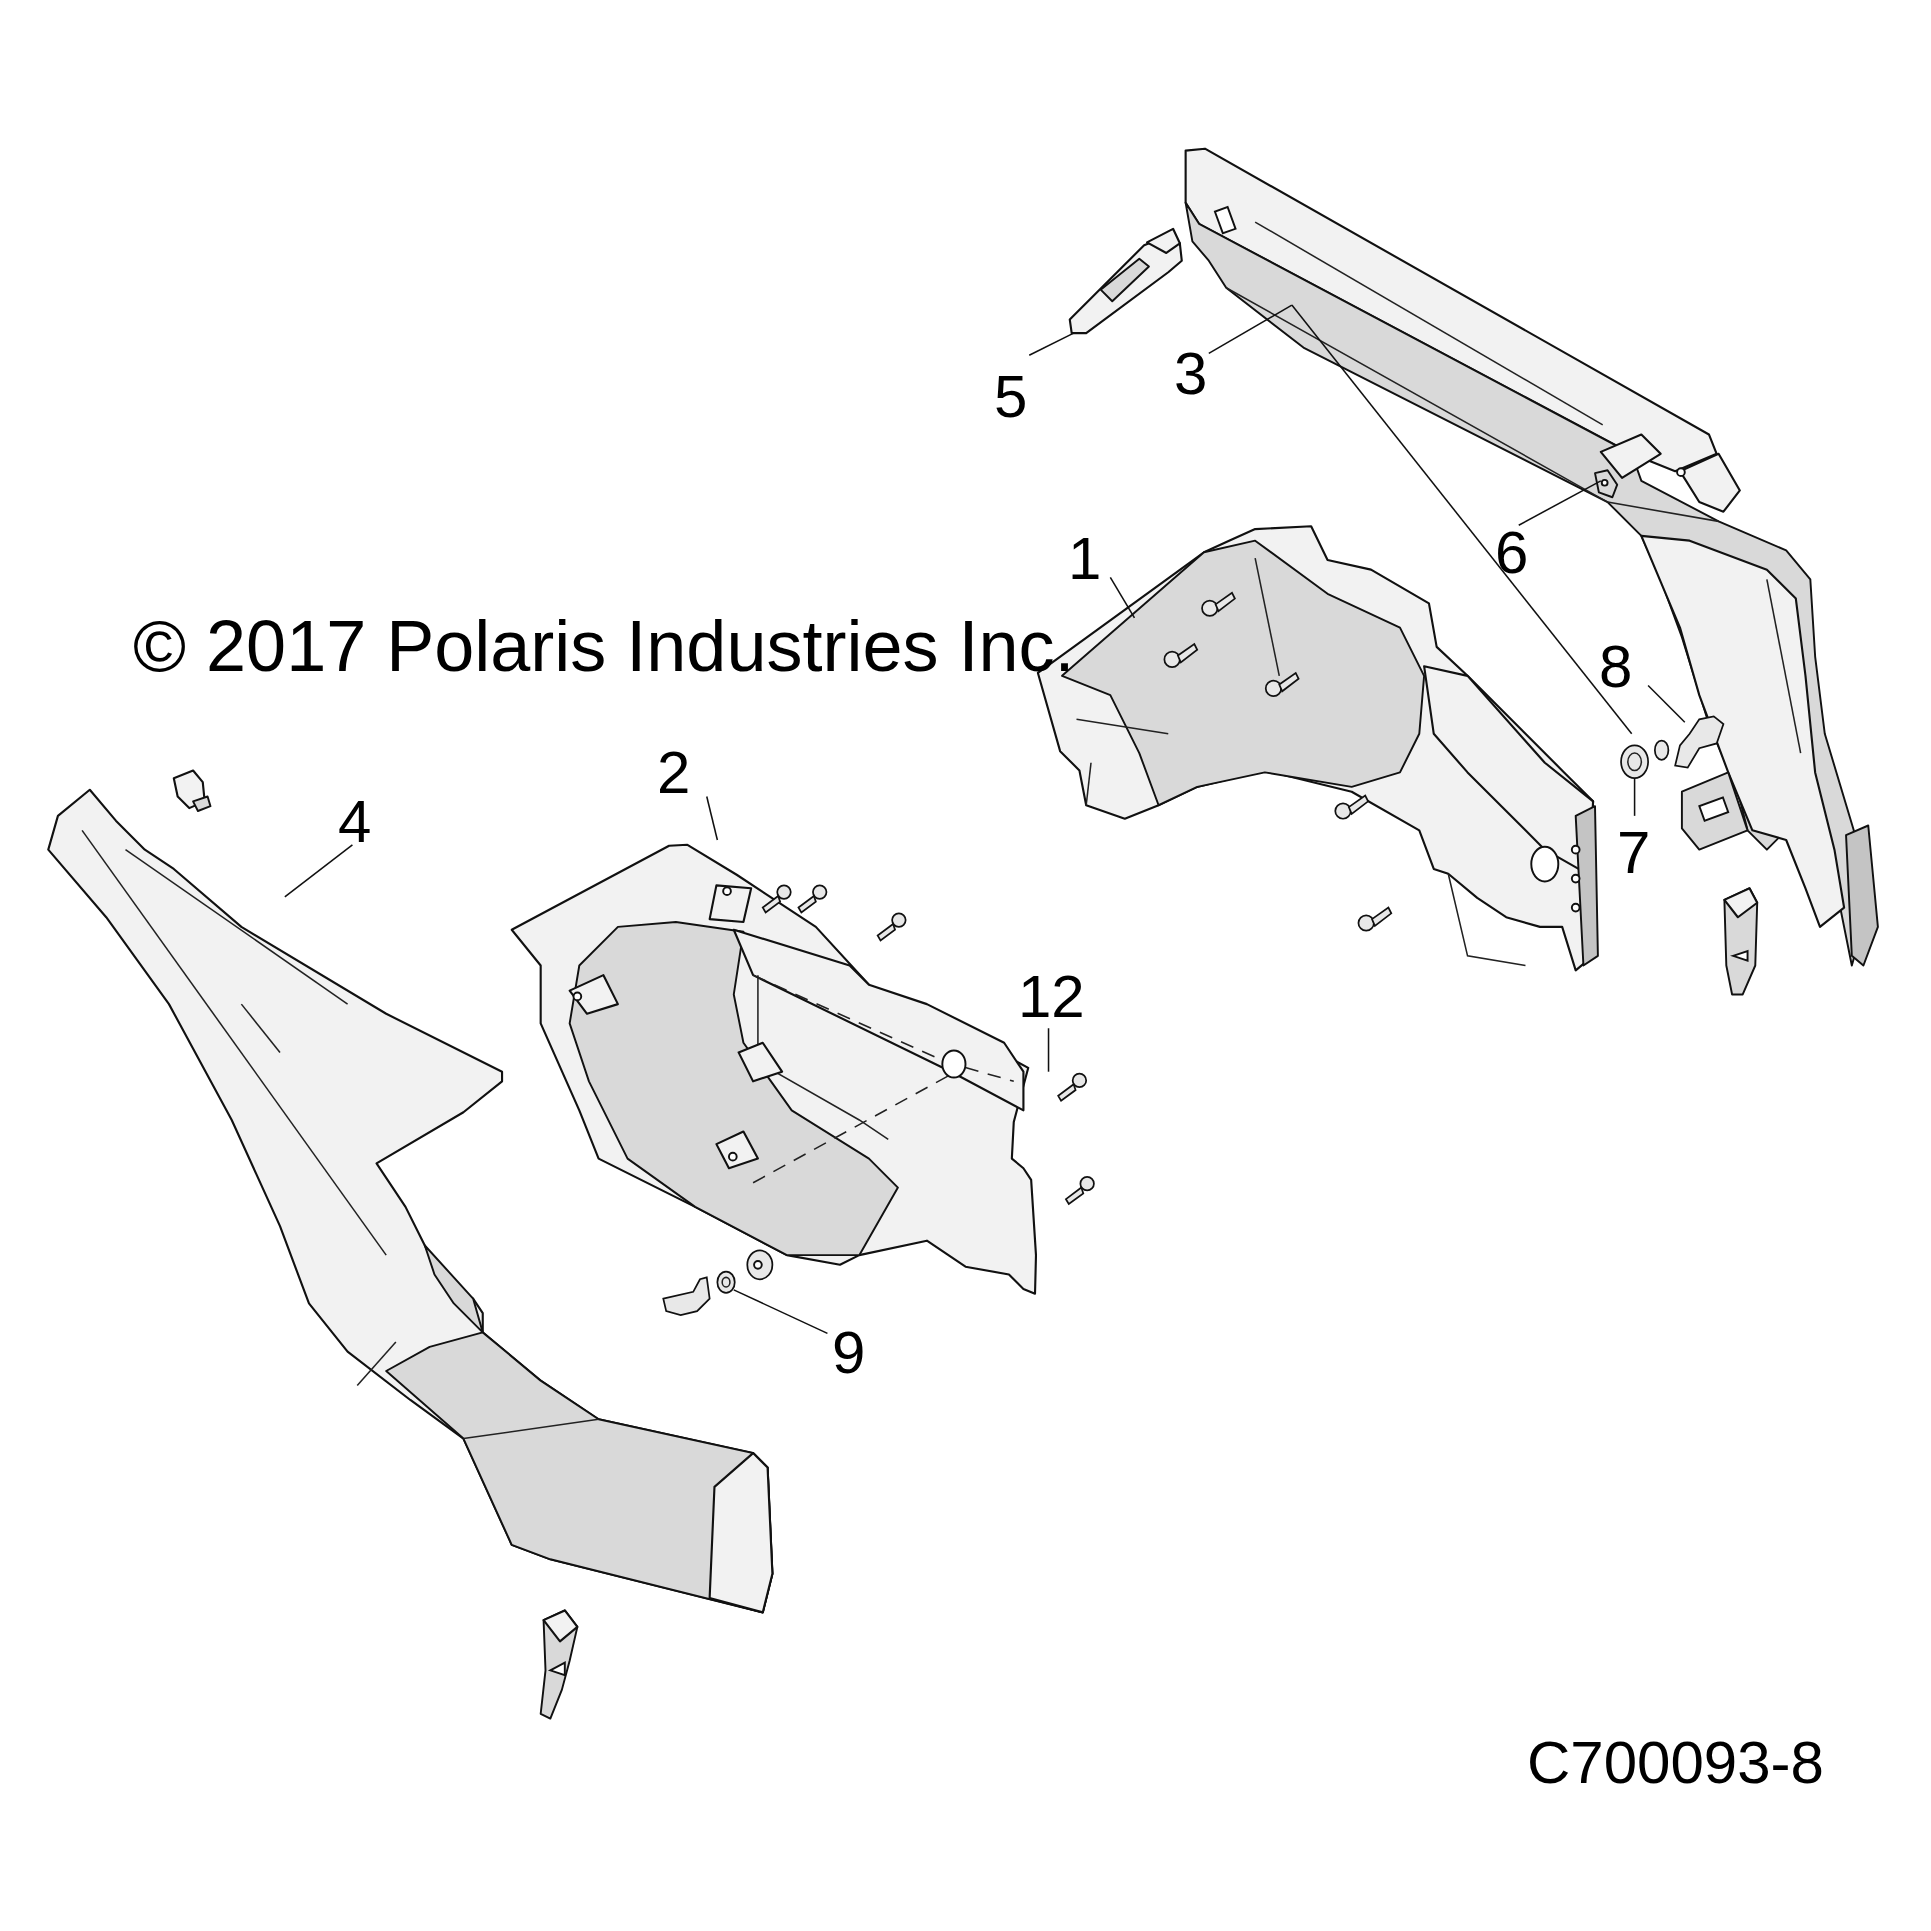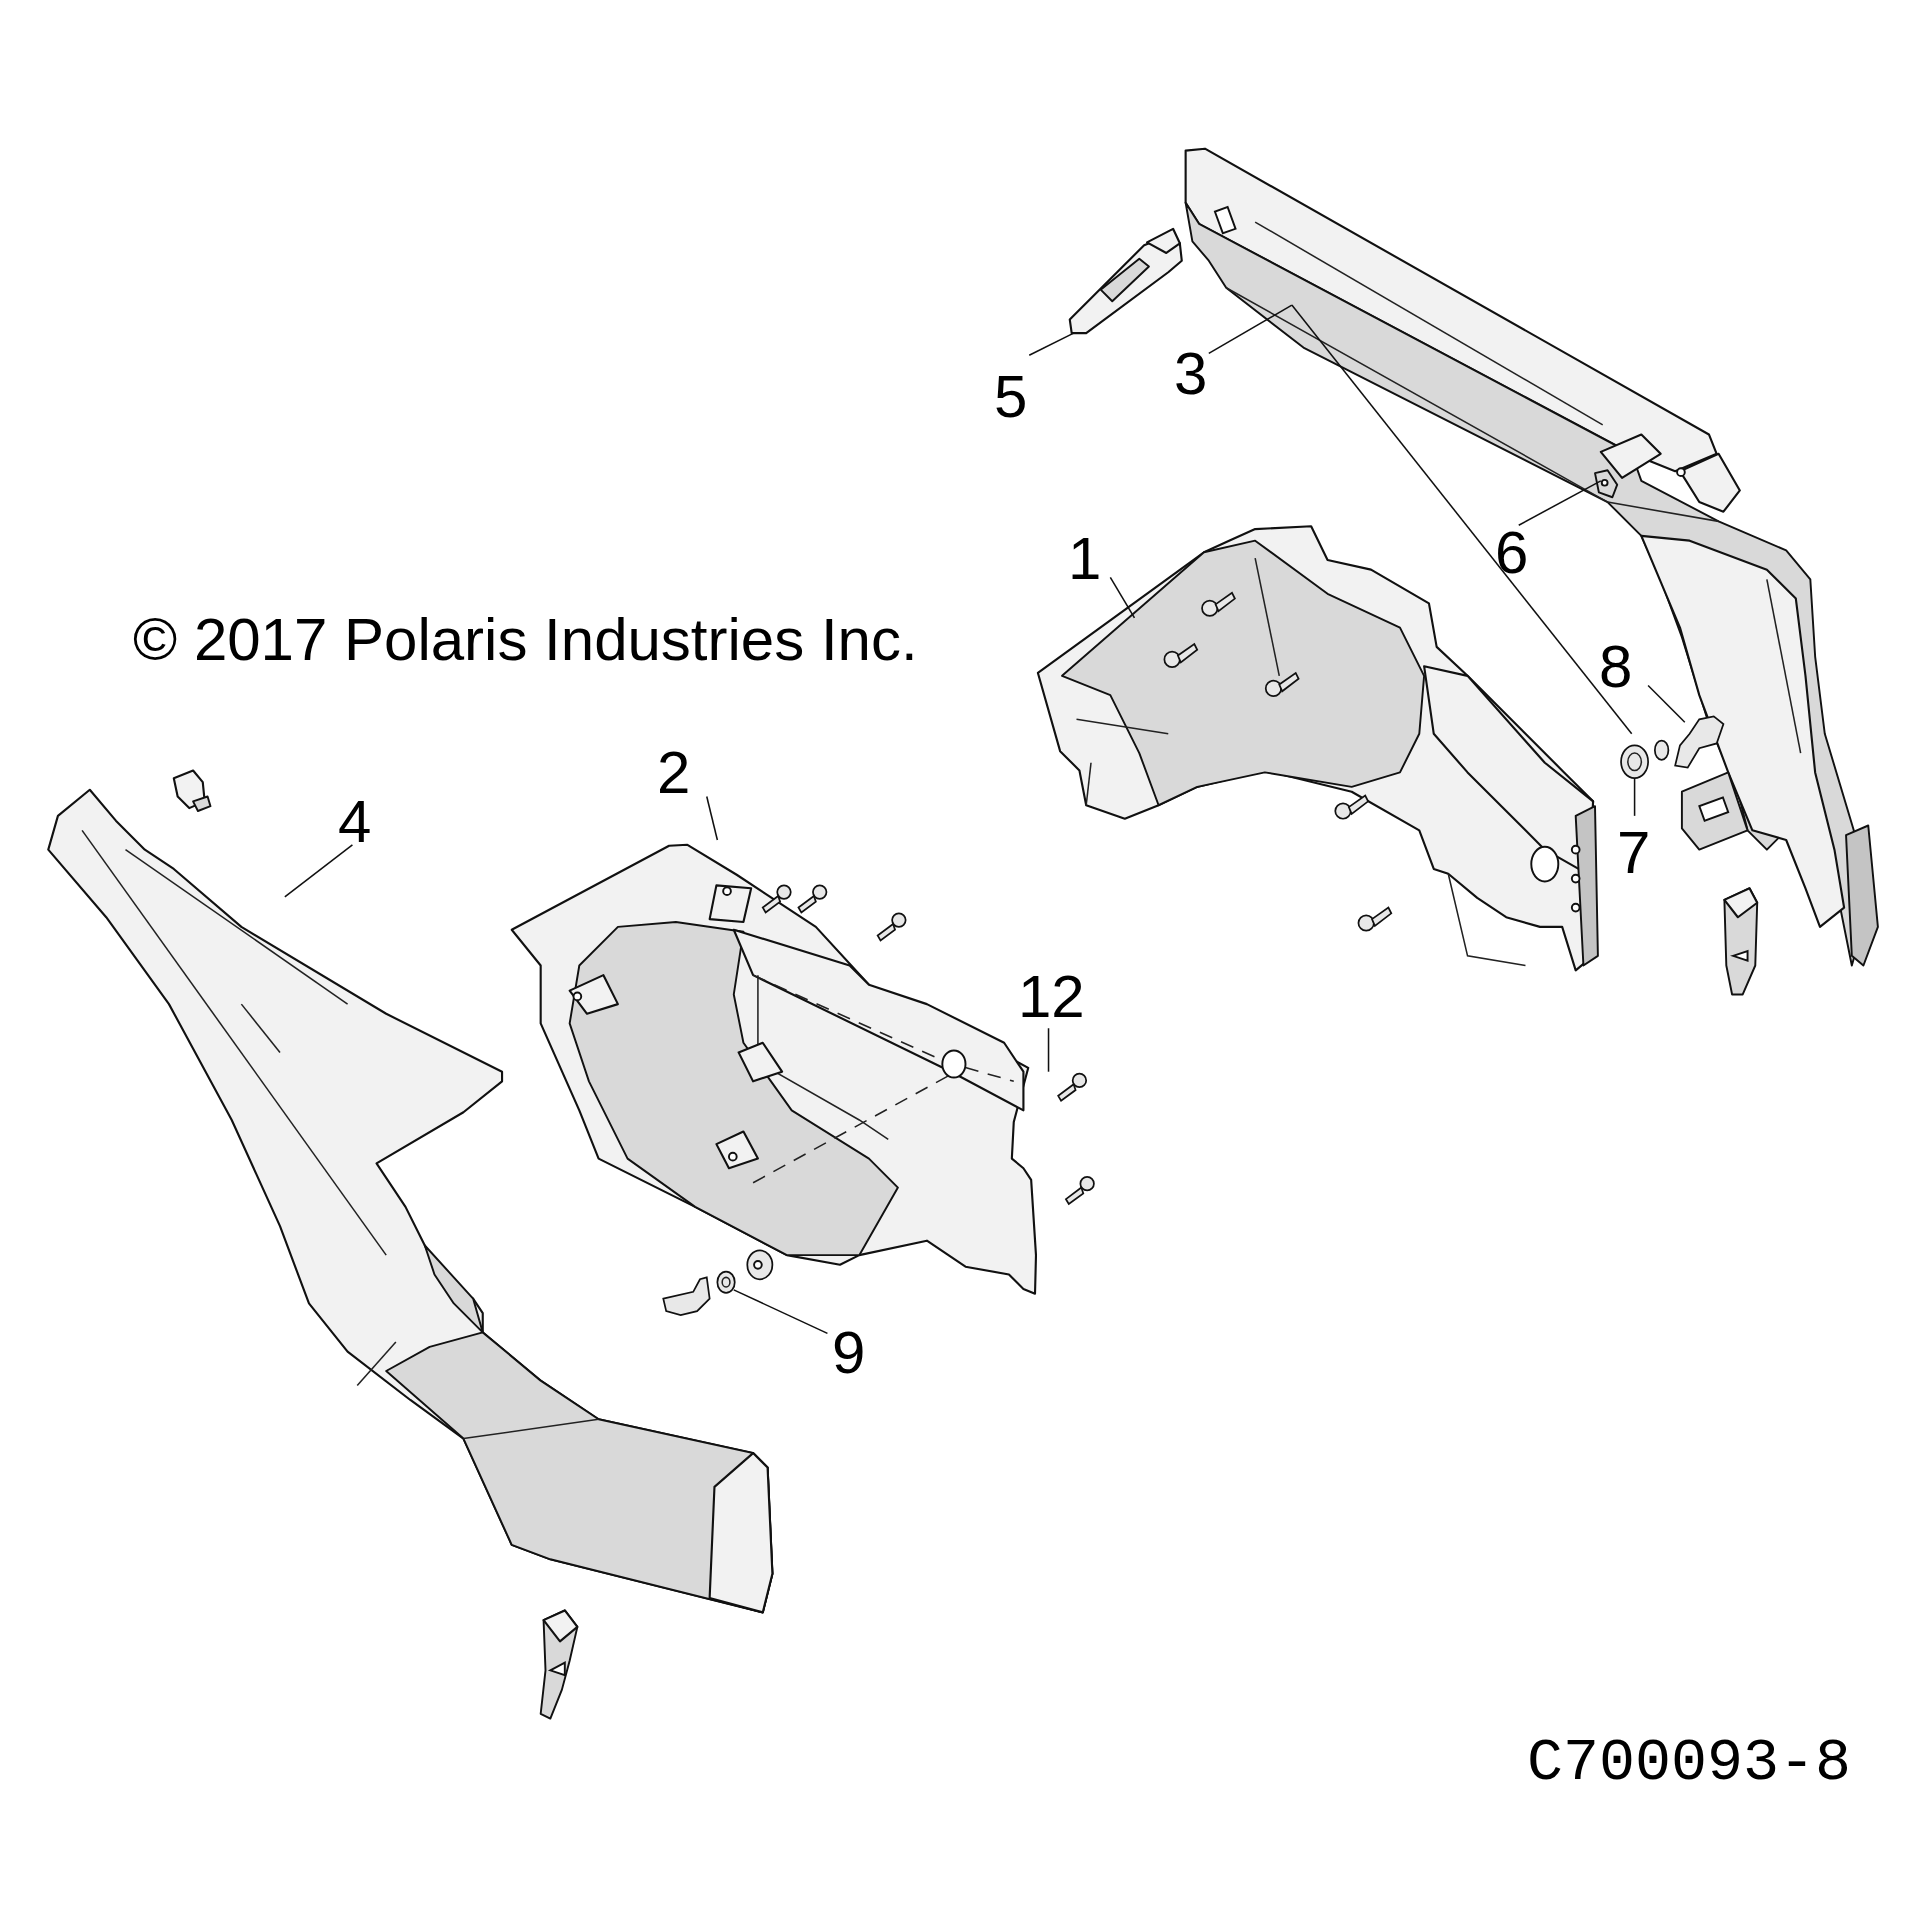--- a/index.html
+++ b/index.html
@@ -1,20 +1,20 @@
 <!DOCTYPE html>
 <html><head>
   <meta charset="utf-8">
   <style>
     html, body { margin: 0; padding: 0; background: #ffffff; }
     body { width: 1931px; height: 1931px; position: relative; overflow: hidden; font-family: "Liberation Sans", sans-serif; }
     #diagram { position: absolute; left: 0; top: 0; width: 1931px; height: 1931px; }
     .callout-num { position: absolute; font-family: "Liberation Sans", sans-serif; font-size: 60px; line-height: 1; color: #000; }
-    .copyright { position: absolute; left: 133px; top: 610px; font-size: 60px; line-height: 1; color: #000; white-space: nowrap; font-family: "Liberation Sans", sans-serif; }
-    .drawing-code { position: absolute; left: 1527px; top: 1733px; font-size: 60px; line-height: 1; color: #000; white-space: nowrap; font-family: Liberation Mono, monospace; }
+    .copyright { position: absolute; left: 133px; top: 610px; font-size: 72px; line-height: 1; color: #000; white-space: nowrap; font-family: "Liberation Sans", sans-serif; }
+    .drawing-code { position: absolute; left: 1527px; top: 1733px; font-size: 60px; line-height: 1; color: #000; white-space: nowrap; font-family: Liberation Sans, sans-serif; }
     .part { fill: #f2f2f2; stroke: #111; stroke-width: 2.2; stroke-linejoin: round; }
     .part-shade { fill: #d9d9d9; stroke: #111; stroke-width: 2; stroke-linejoin: round; }
     .part-dark { fill: #c4c4c4; stroke: #111; stroke-width: 2; stroke-linejoin: round; }
     .detail { fill: none; stroke: #222; stroke-width: 1.6; }
     .dash { fill: none; stroke: #222; stroke-width: 1.6; stroke-dasharray: 14 10; }
     .leader { fill: none; stroke: #111; stroke-width: 1.6; }
     .hole { fill: #ffffff; stroke: #111; stroke-width: 2; }
     .fastener { fill: #e8e8e8; stroke: #111; stroke-width: 1.8; }
   </style>
 </head>

